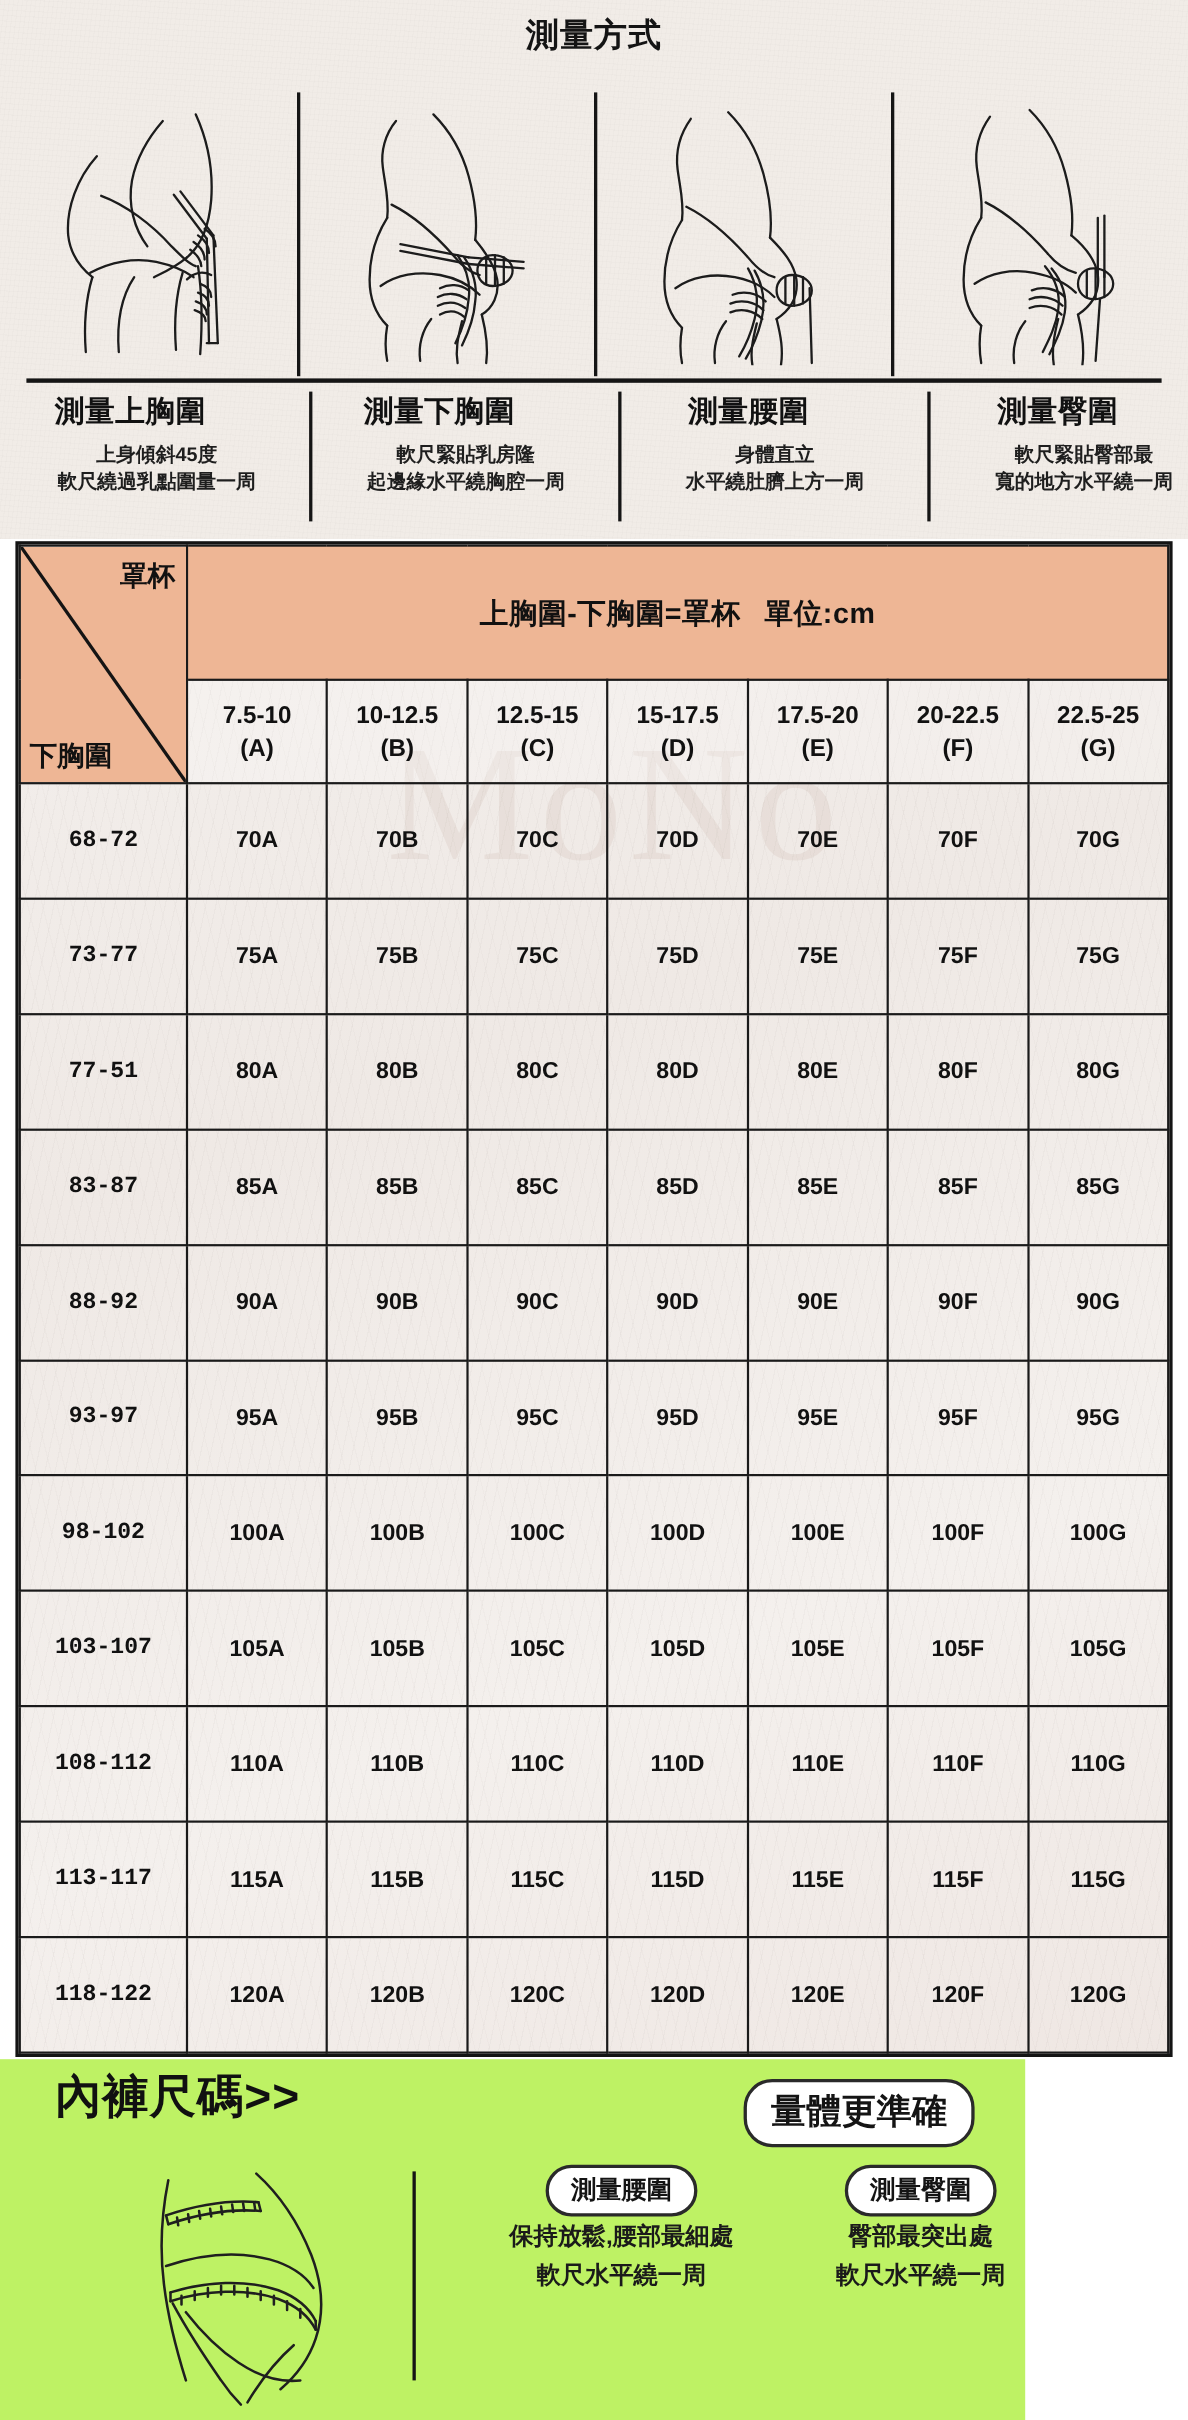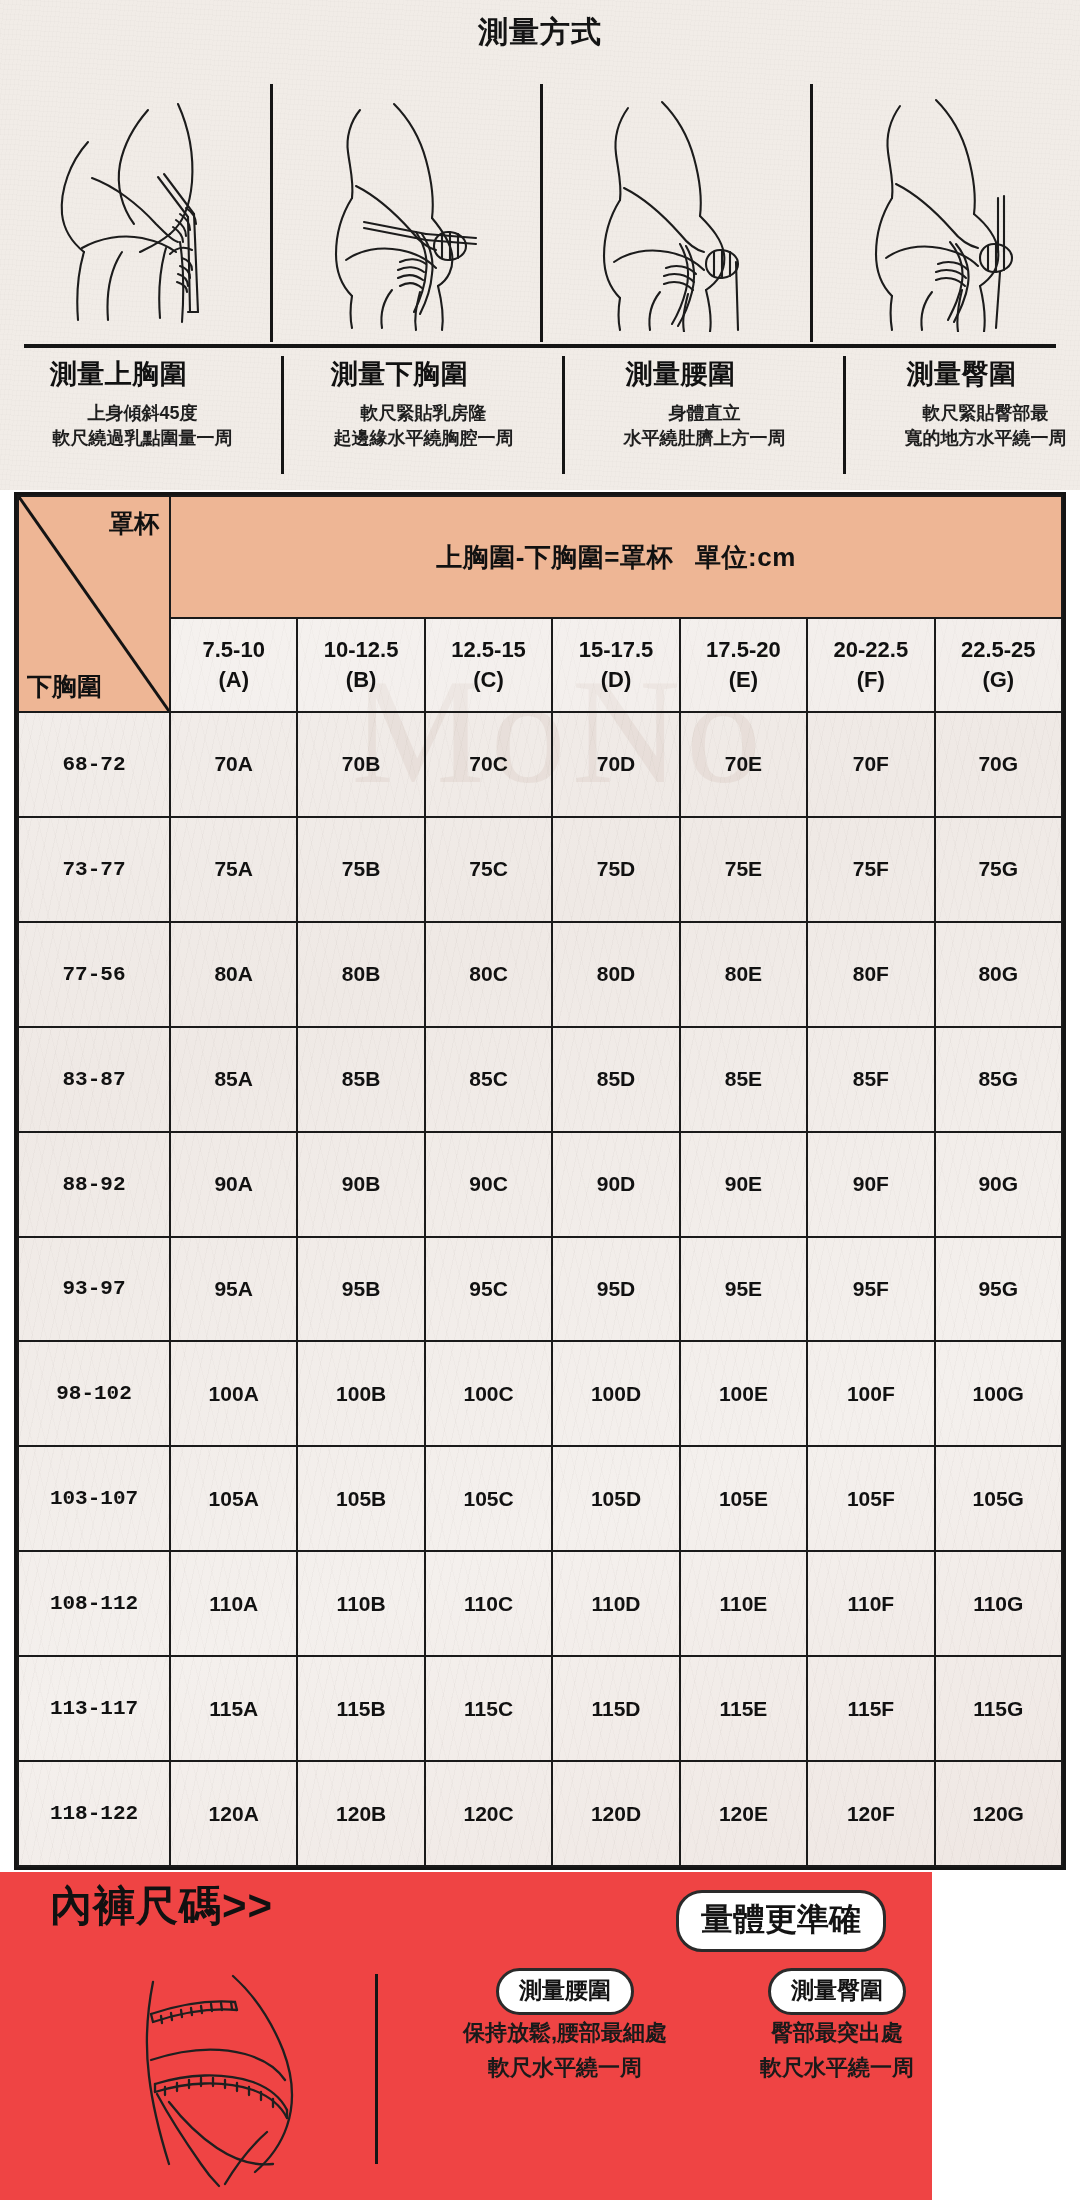--- a/index.html
+++ b/index.html
@@ -112,21 +112,21 @@
   .rowhead{
     font-size:21px;font-weight:700;color:#111;font-family:Liberation Mono, monospace;
   }
   .datacell{
     font-size:21px;font-weight:700;color:#111;
   }
   tbody tr{height:97px;}
 
   
   .bottom-section{
-    position:absolute;left:0;top:1872px;width:932px;height:328px;background:#ef4444;
+    position:absolute;left:0;top:1872px;width:932px;height:328px;background:#bef264;
   }
   .panty-title{
     position:absolute;left:50px;top:6px;font-size:42px;font-weight:800;color:#111;
     letter-spacing:1px;
   }
   .accurate-badge{
     position:absolute;right:46px;top:18px;
     border:3px solid #2a2a2a;border-radius:26px;
     padding:5px 22px 7px 22px;font-size:32px;font-weight:700;color:#141414;
     background:#fff;
@@ -379,21 +379,21 @@
             <td class="rowhead">73-77</td>
             <td class="datacell">75A</td>
             <td class="datacell">75B</td>
             <td class="datacell">75C</td>
             <td class="datacell">75D</td>
             <td class="datacell">75E</td>
             <td class="datacell">75F</td>
             <td class="datacell">75G</td>
           </tr>
           <tr>
-            <td class="rowhead">77-56</td>
+            <td class="rowhead">77-51</td>
             <td class="datacell">80A</td>
             <td class="datacell">80B</td>
             <td class="datacell">80C</td>
             <td class="datacell">80D</td>
             <td class="datacell">80E</td>
             <td class="datacell">80F</td>
             <td class="datacell">80G</td>
           </tr>
           <tr>
             <td class="rowhead">83-87</td>

